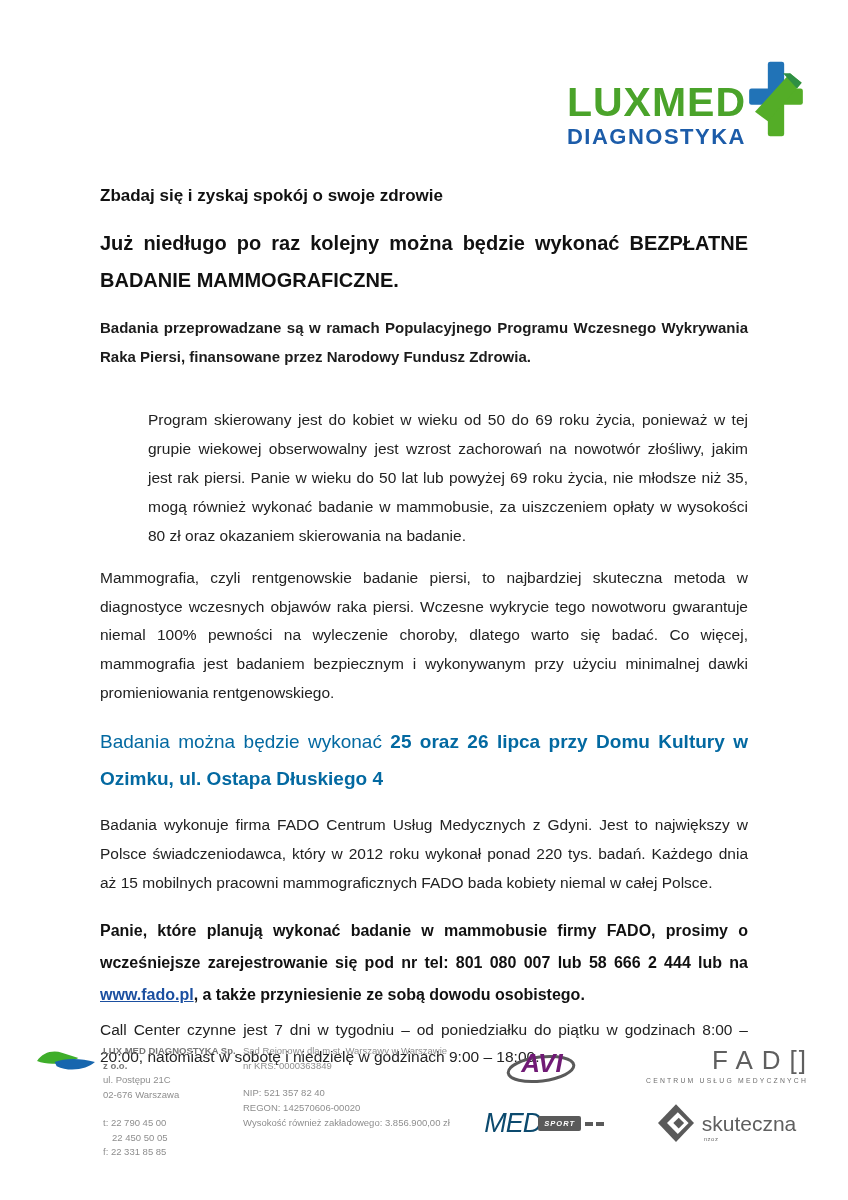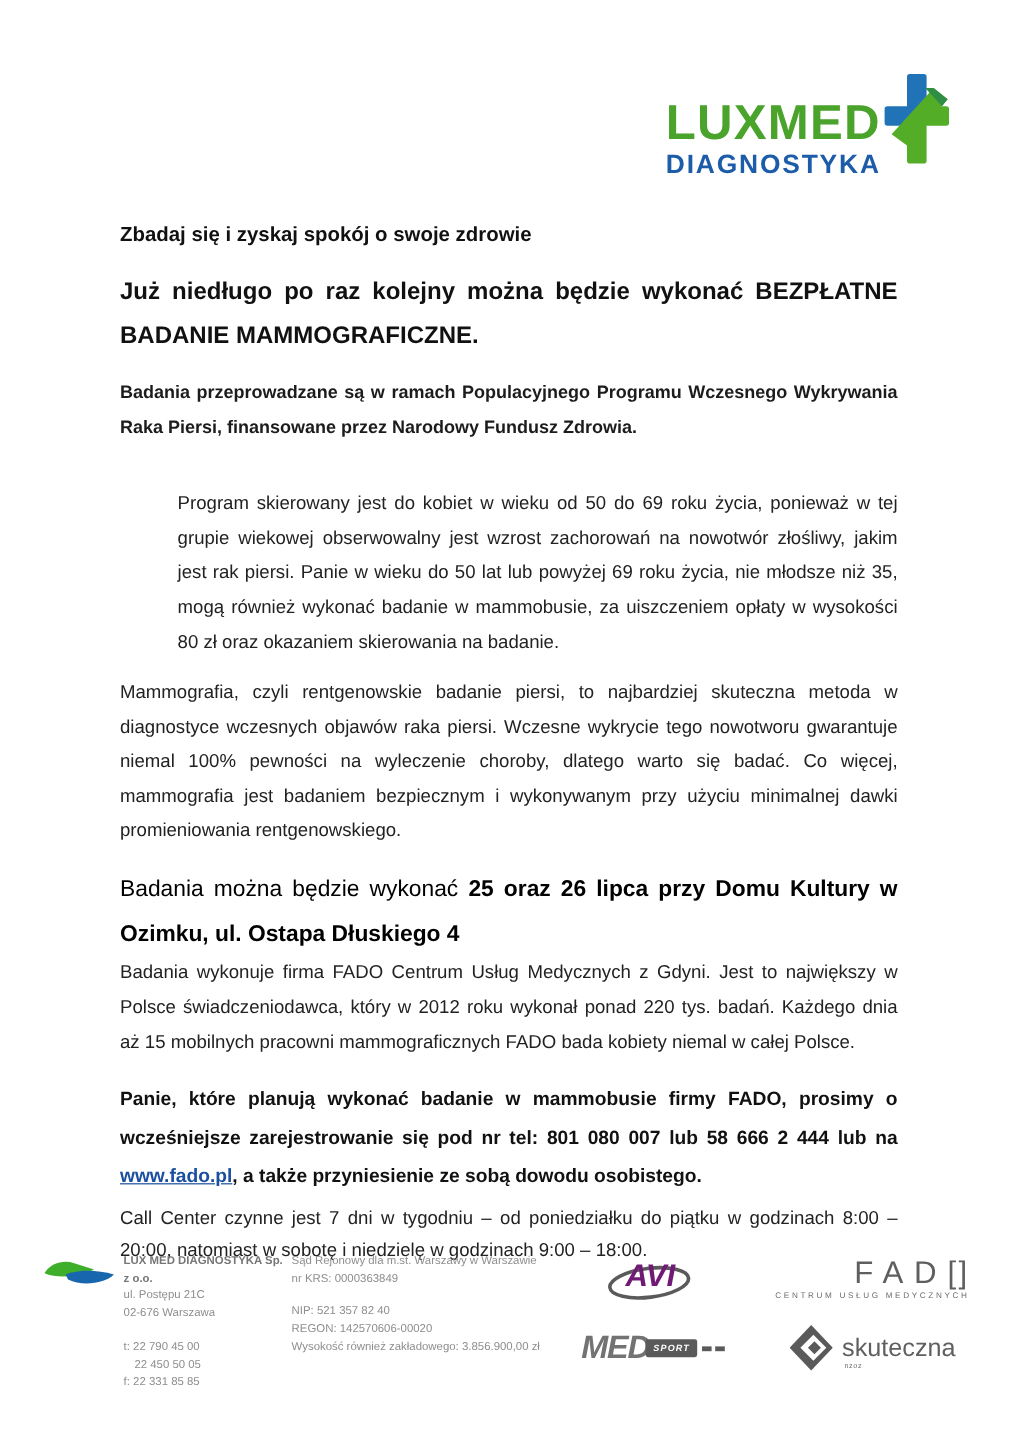--- a/index.html
+++ b/index.html
@@ -12,21 +12,21 @@
     height: 1200px;
     background: #ffffff;
     color: #1c1c1c;
     overflow: hidden;
   }
 
   
   .logo-block {
     position: absolute;
     top: 56px;
-    right: 56px;
+    right: 44px;
     display: flex;
     align-items: flex-start;
     justify-content: center;
   }
   .logo-text { text-align: left; margin-top: 26px; }
   .logo-title {
     font-size: 41px;
     font-weight: 800;
     letter-spacing: 1px;
     color: #4aa32a;
@@ -74,24 +74,24 @@
     text-align: justify;
     color: #222;
   }
   .p1 { margin-top: 34px; margin-left: 48px; }
   .p2 { margin-top: 13px; }
   .h3 {
     margin-top: 16px;
     font-size: 19px;
     line-height: 1.9;
     text-align: justify;
-    color: #000000;
+    color: #0369a1;
   }
   .h3 .bold { font-weight: 700; }
-  .p3 { }
+  .p3 { margin-top: 14px; }
   .reg {
     margin-top: 17px;
     font-size: 16px;
     font-weight: 700;
     line-height: 2.0;
     text-align: justify;
     color: #111;
   }
   .reg a {
     color: #1b4fa0;
@@ -159,24 +159,24 @@
     margin-top: 4px;
     font-size: 6.8px;
     letter-spacing: 2.2px;
     color: #6e6e6e;
     white-space: nowrap;
   }
 
   .medsport { display: flex; align-items: center; }
   .med-text {
     font-style: italic;
-    font-weight: 700;
+    font-weight: 400;
     font-size: 27px;
     letter-spacing: -1px;
-    color: #737373;
+    color: #0c4a6e;
     line-height: 1;
   }
   .sport-badge {
     margin-left: -3px;
     background: #5a5a5a;
     color: #ffffff;
     font-size: 7.5px;
     font-weight: 700;
     font-style: italic;
     letter-spacing: 1px;

